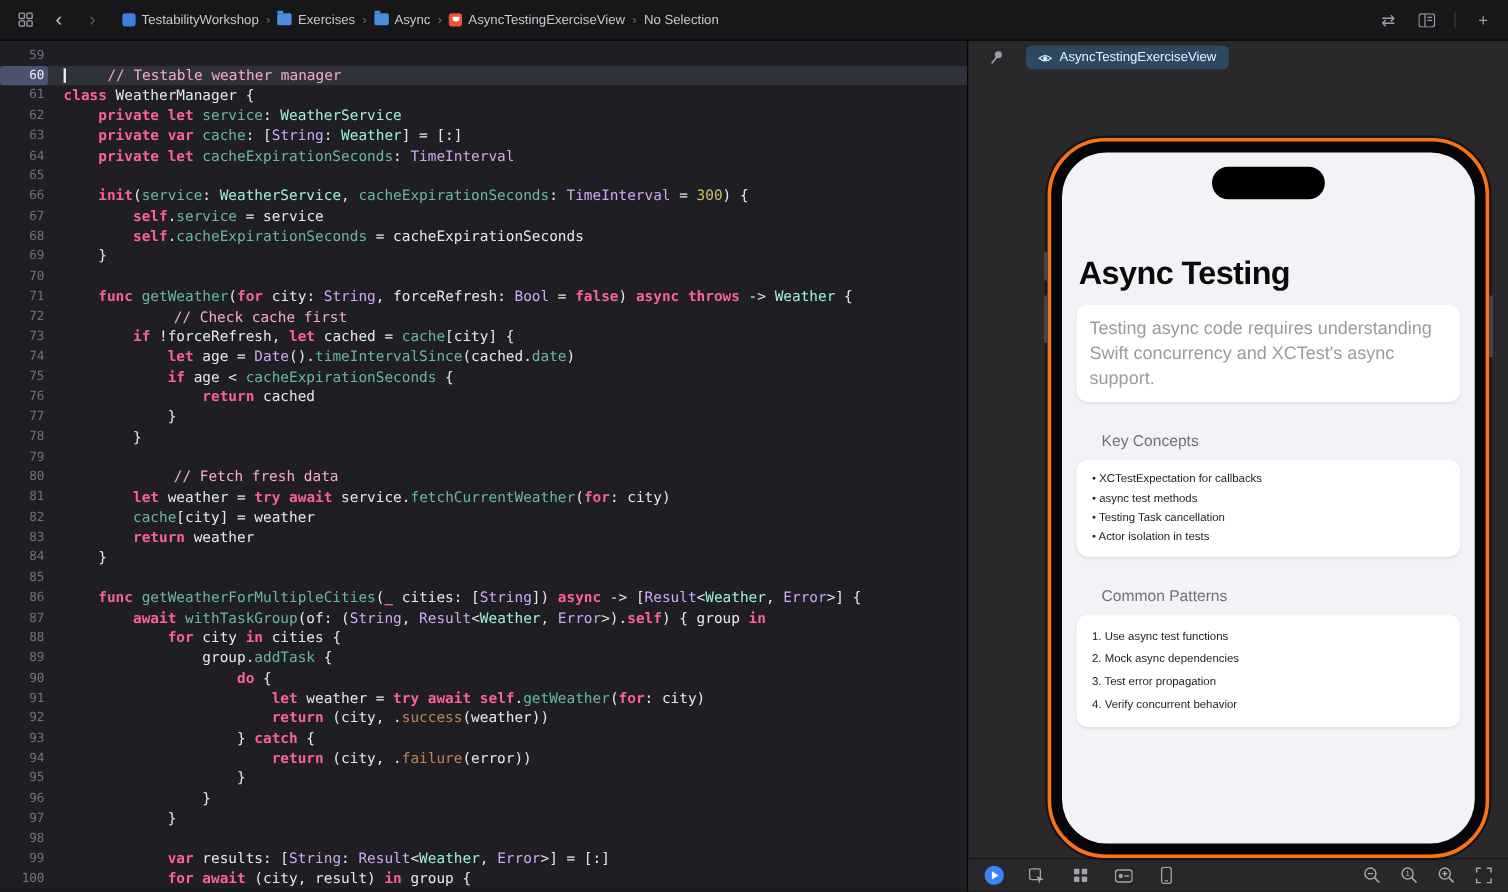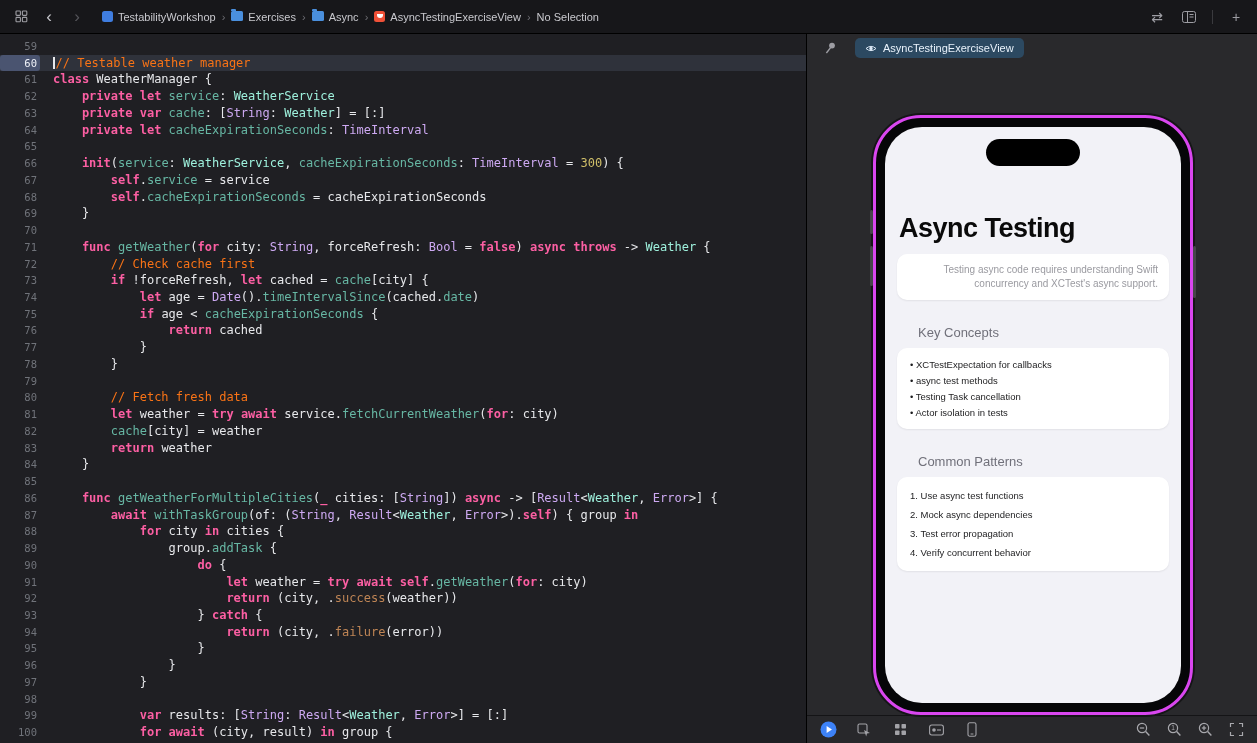--- a/index.html
+++ b/index.html
@@ -38,49 +38,49 @@
             font-family:"DejaVu Sans Mono", monospace; font-size:12px; }
   .code-line { display:flex; align-items:center; height:16.74px; line-height:16.74px; white-space:pre; }
   .ln { flex:none; width:40px; text-align:right; color:#70737a; font-size:10.5px; padding-right:3px; }
   .code { margin-left:13px; }
   .code-line.hl { background:#2f323b; }
   .code-line.hl .ln { background:#4a5470; color:#eef1f8; border-radius:3px; }
   .code-line.hl .code::before { content:""; display:inline-block; width:1.5px; height:12px;
                                 background:#e8e8ea; margin-right:1px; vertical-align:-2px; }
   .tk-p { color:#e7e8eb; }
   .tk-k { color:#fc5fa3; font-weight:700; }
-  .tk-c { color:#f97316; }
+  .tk-c { color:#f9a8d4;padding-left:34px; }
   .tk-n { color:#d0bf69; }
   .tk-t { color:#cda9f2; }
   .tk-y { color:#9ef1dd; }
   .tk-f { color:#67b7a4; }
   .tk-e { color:#bf8555; }
 
   
   .canvas { flex:1; background:#29292c; display:flex; flex-direction:column; min-width:0; }
   .canvas-header { height:28px; flex:none; display:flex; align-items:center; padding:0 14px; gap:16px; }
   .chip { background:#2c4961; color:#e9f2fb; font-size:11px; border-radius:5px; height:20px;
           display:flex; align-items:center; gap:6px; padding:0 10px; cursor:default; }
   .canvas-body { flex:1; position:relative; min-height:0; }
 
-  .phone { position:absolute; left:66px; top:53px; width:320px; height:600px;
-           background:#060608; border:3px solid #d946ef; border-radius:48px;
+  .phone { position:absolute; left:66px; top:53px; width:368px; height:600px;
+           background:#060608; border:3px solid #f97316; border-radius:48px;
            box-shadow:0 0 0 2px #151517; }
   .side-btn { position:absolute; background:#46464b; border-radius:2px; }
   .btn-right { right:-6px; top:128px; width:3px; height:52px; }
   .btn-left1 { left:-6px; top:92px; width:3px; height:24px; }
   .btn-left2 { left:-6px; top:128px; width:3px; height:40px; }
   .screen { position:absolute; inset:9px; background:#f2f2f7; border-radius:37px; overflow:hidden; }
   .dynamic-island { position:absolute; top:12px; left:50%; transform:translateX(-50%);
                     width:94px; height:27px; background:#000; border-radius:14px; }
   .screen-content { position:absolute; inset:0; padding-top:86px; }
   .pv-title { font-size:27px; font-weight:700; color:#0a0a0a; letter-spacing:-0.5px; margin:0 14px 10px 14px; }
   .pv-card { background:#fff; border-radius:10px; margin:0 12px; padding:9px 11px;
              box-shadow:0 1px 2px rgba(0,0,0,0.07); }
-  .pv-desc { font-size:10px; line-height:1.4; color:#9a9aa0;text-align:right; }
+  .pv-desc { font-size:15px; line-height:1.4; color:#9a9aa0; }
   .sec-h { font-size:13px; color:#70707a; margin:25px 10px 8px 33px; font-weight:400; }
   .card .item { font-size:9.5px; color:#1c1c1e; padding:2.4px 2px; }
   .card.style-numbers .item { padding:4px 2px; }
 
   
   .canvas-toolbar { height:28px; flex:none; background:#28282b; border-top:1px solid #141416;
                     display:flex; align-items:center; padding:0 12px; gap:18px; }
   .ct-icon { width:18px; height:16px; display:flex; align-items:center; justify-content:center; flex:none; }
   .zoom-group { margin-left:auto; display:flex; gap:13px; align-items:center; }
   svg { display:block; }

